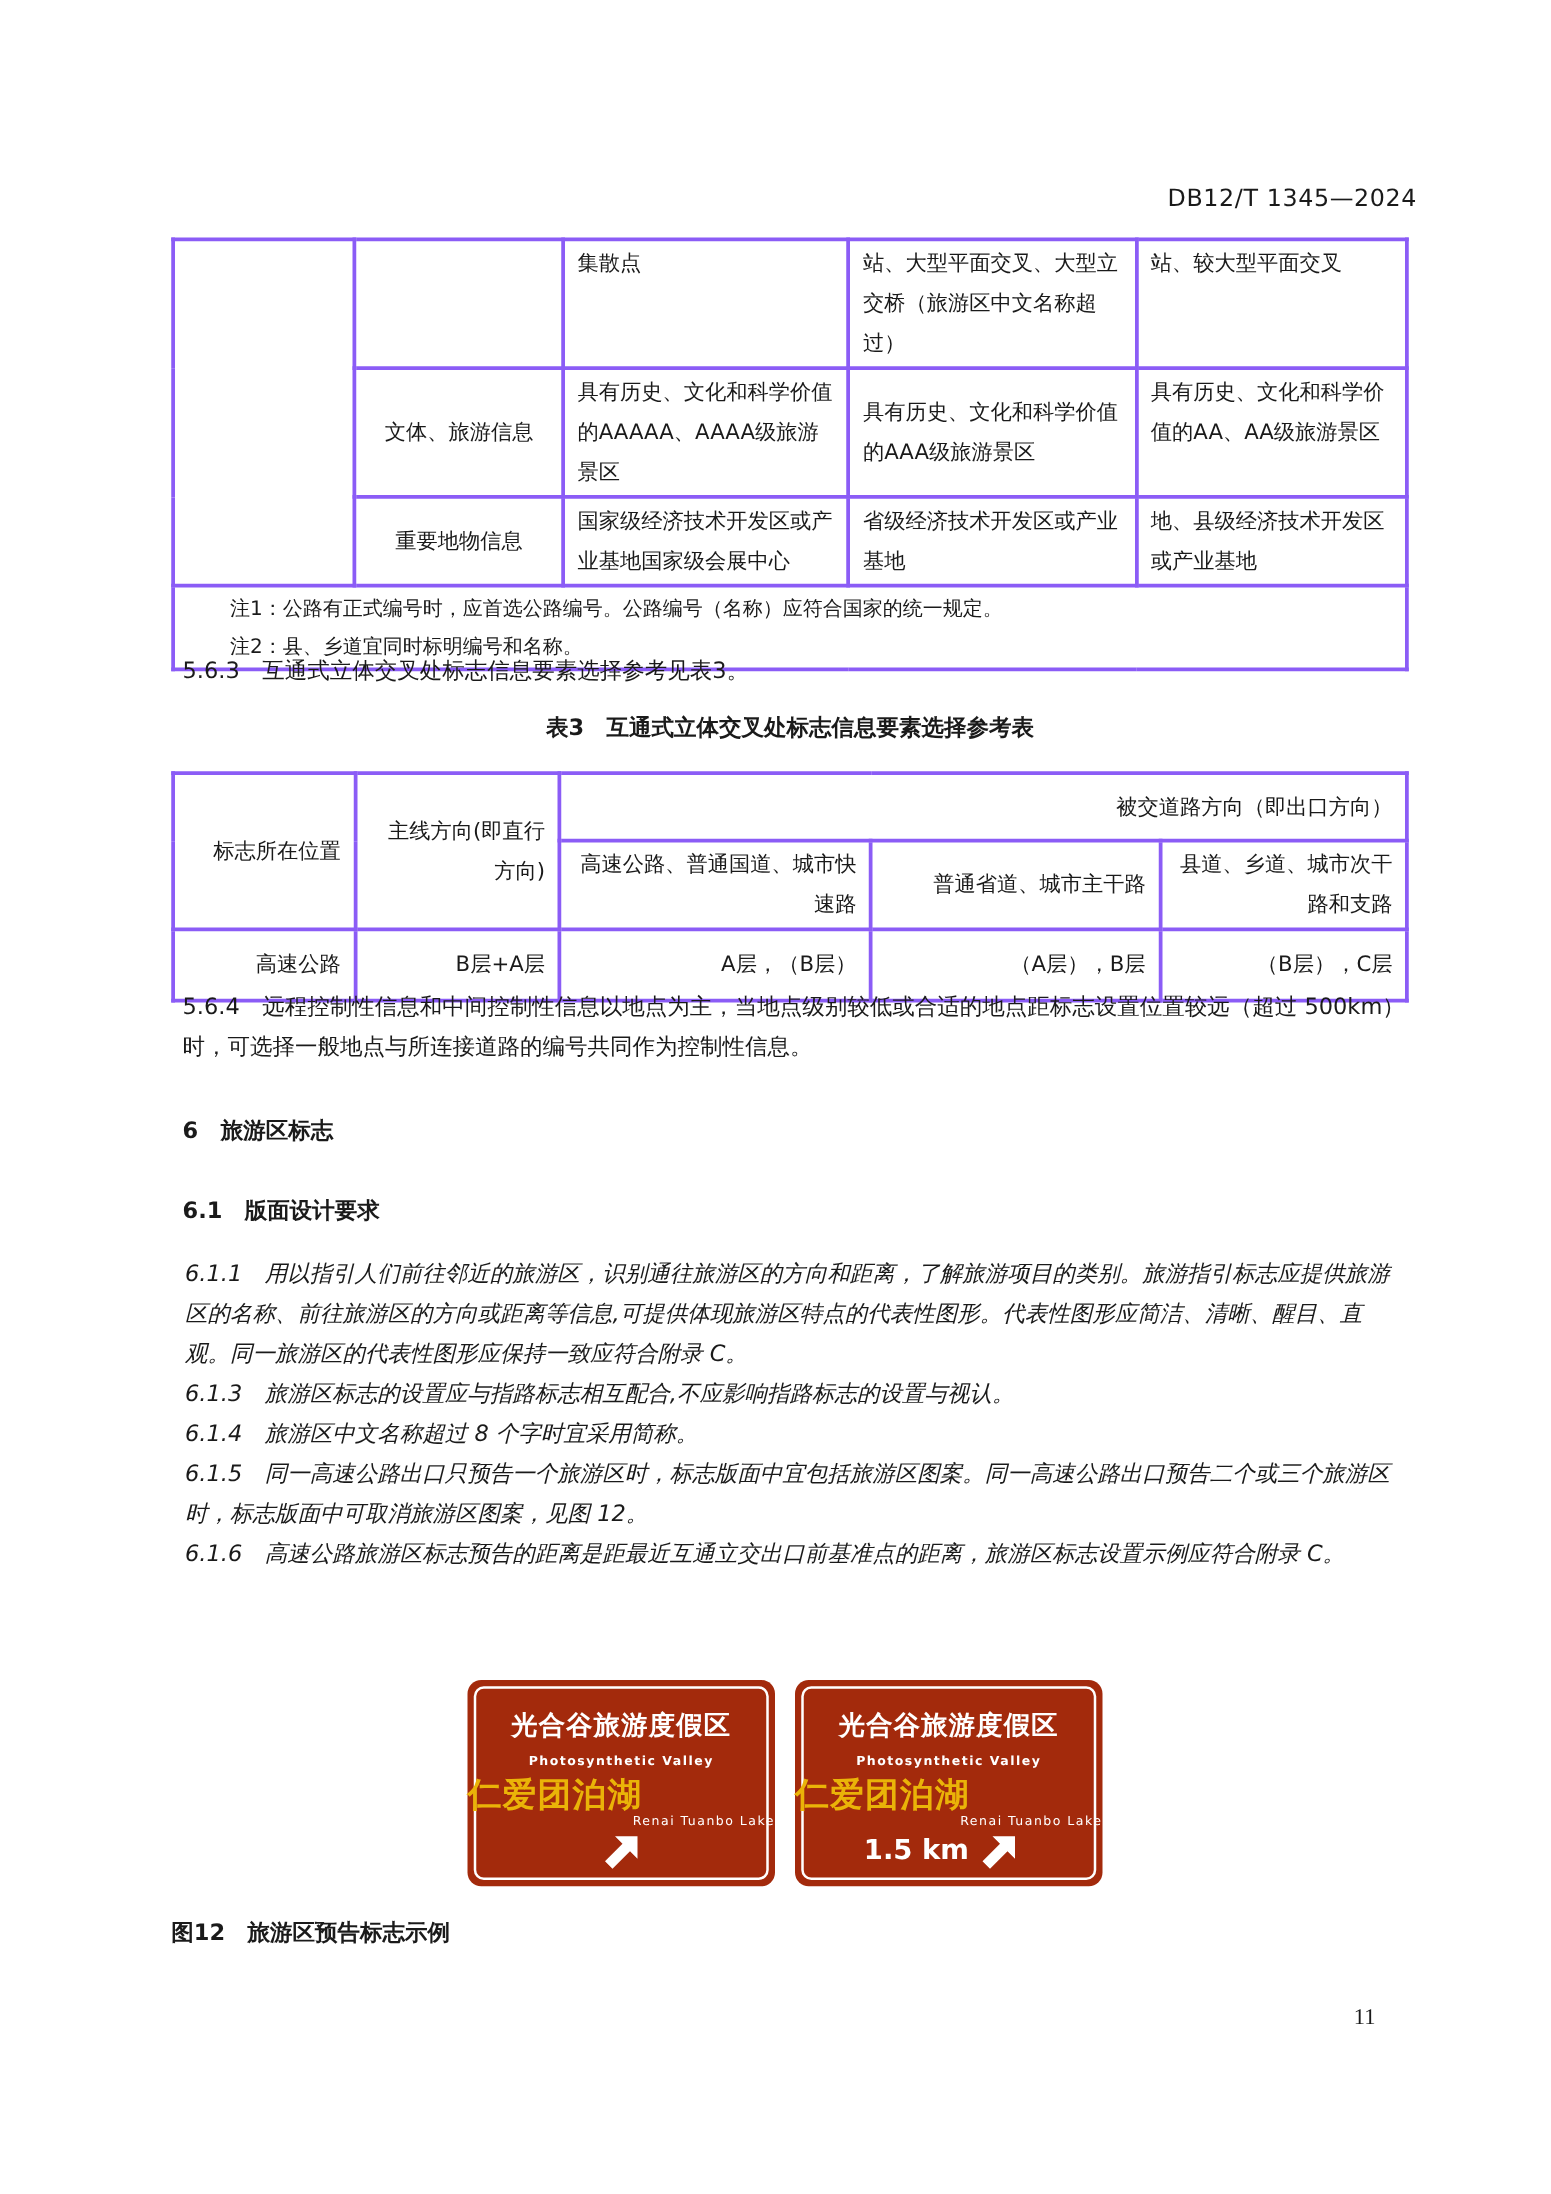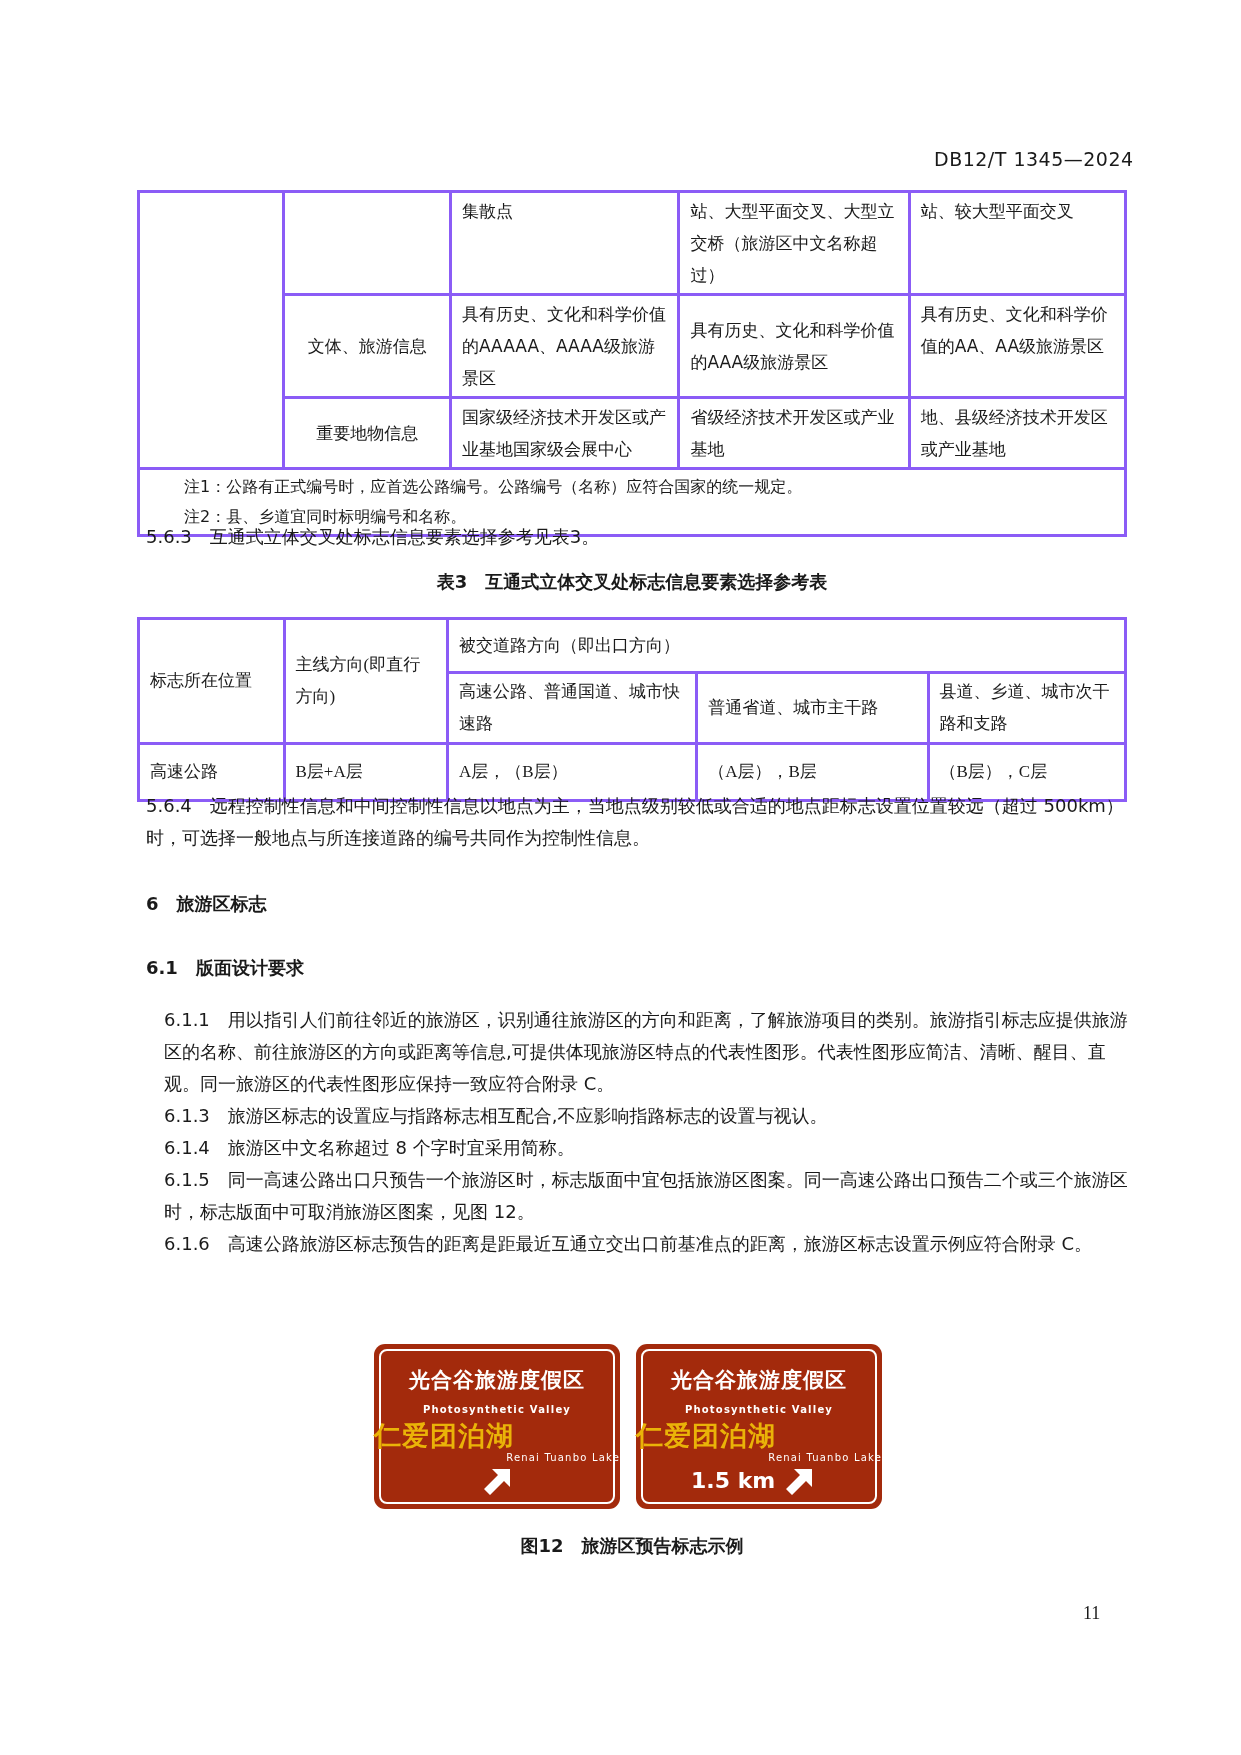--- a/index.html
+++ b/index.html
@@ -12,44 +12,44 @@
     
     .t1 { left:137px; top:190px; width:990px; border:2px solid #222; }
     .t1 td { vertical-align:top; }
     .t1 td.mid { vertical-align:middle; text-align:center; }
     .t1 .note-cell { border-top:3px solid #111; text-align:left; padding-left:44px; line-height:30px; }
     .t1 .note-cell div { font-size:16px; }
     .para { font-size:18px; line-height:32px; }
     .p563 { left:146px; top:521px; width:980px; }
     .table3-title { left:137px; top:570px; width:990px; text-align:center; font-size:18px; font-weight:bold; }
     .t3 { left:137px; top:617px; width:990px; border:2px solid #222; }
-    .t3 td { text-align:left;font-family:Liberation Serif, serif; }
+    .t3 td { text-align:right; }
     .t3 tr.headrow2 td { border-top:2px solid #222; }
     .t3 tr.datarow td { border-top:2px solid #222; height:50px; }
     .p564 { left:146px; top:790px; width:980px; }
     .h6 { left:146px; top:892px; font-size:18px; font-weight:bold; }
     .h61 { left:146px; top:956px; font-size:18px; font-weight:bold; }
-    .body-paras { left:164px; top:1004px; width:976px; }
+    .body-paras { left:148px; top:1004px; width:976px;font-style:italic; }
     .body-paras .para { margin:0; }
     .signs { left:374px; top:1344px; width:520px; height:170px; }
     .sign { position:absolute; top:0; width:246px; height:165px; background:#a32a0c;
       border-radius:11px; box-sizing:border-box; }
     .sign .inner { position:absolute; left:5px; top:5px; right:5px; bottom:5px;
       border:2px solid #ffffff; border-radius:8px; }
     .sign .zh1 { position:absolute; left:0; right:0; top:22px; text-align:center; color:#fff;
       font-size:21px; font-weight:bold; letter-spacing:1px; }
     .sign .en1 { position:absolute; left:0; right:0; top:60px; text-align:center; color:#fff;
       font-size:10px; font-weight:bold; letter-spacing:1.2px; }
     .sign .zh2 { position:absolute; left:0; right:0; top:74px; text-align:left; color:#eab308;
       font-size:27px; font-weight:bold; letter-spacing:1px; }
     .sign .en2 { position:absolute; left:0; right:0; top:108px; text-align:right; color:#fff;
       font-size:10px; font-weight:normal; letter-spacing:1.2px;padding-left:12px; }
     .sign .arrow { position:absolute; top:123px; width:30px; height:30px; }
     .sign .dist { position:absolute; left:55px; top:124px; color:#fff; font-size:22px; font-weight:bold; }
-    .fig-caption { left:137px; top:1534px; width:990px; text-align:center; font-size:18px; font-weight:bold; }
+    .fig-caption { left:137px; top:1534px; width:990px; text-align:left; font-size:18px; font-weight:bold; }
     .page-num { left:1083px; top:1603px; font-size:18px; font-family:"Liberation Serif", serif; }
   </style>
 </head>
 <body>
 
 <div class="abs doc-id">DB12/T 1345—2024</div>
 
 <table class="abs t1">
   <colgroup>
       <col style="width:146px">

